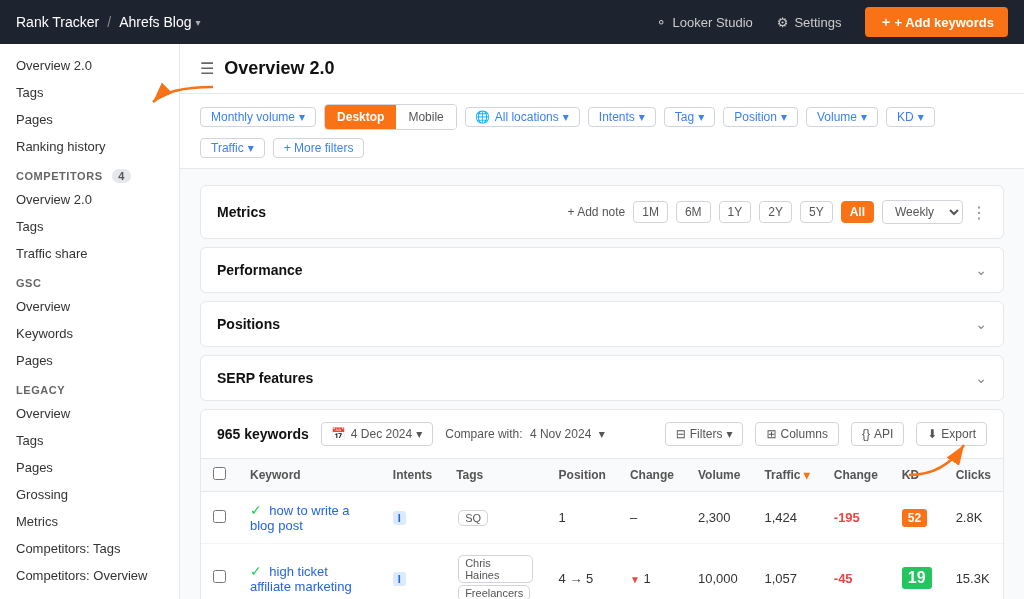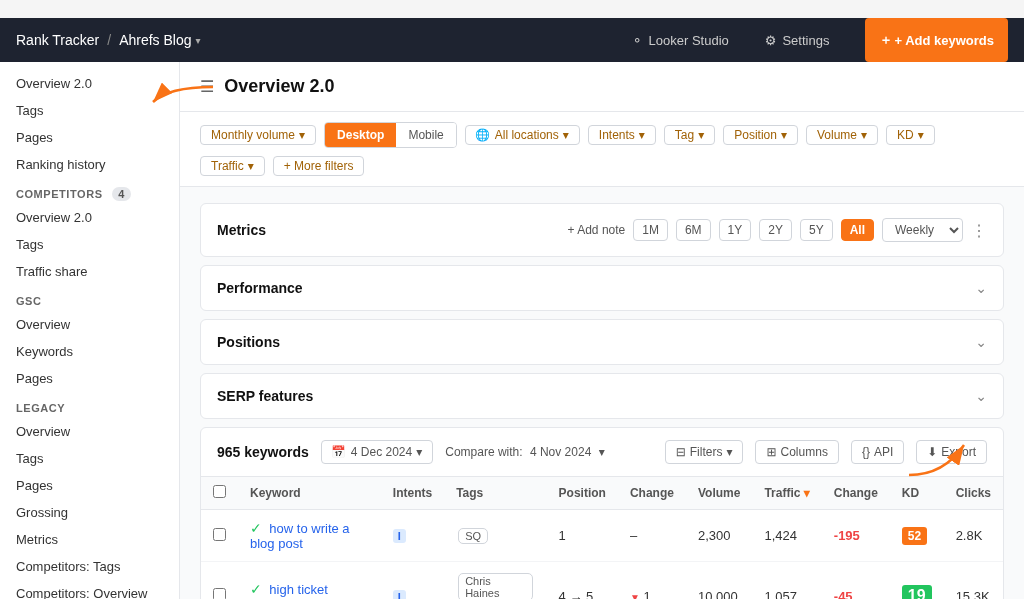--- a/index.html
+++ b/index.html
@@ -4,23 +4,23 @@
   <style>
     * { box-sizing: border-box; margin: 0; padding: 0; }
     body { font-family: -apple-system, BlinkMacSystemFont, 'Segoe UI', sans-serif; font-size: 13px; background: #f5f5f5; color: #333; }
 
     
     .topnav {
       background: #1e2330;
       color: #fff;
       height: 44px;
       display: flex;
+      align-items: center;
       padding: 0 16px;
-      gap: 20px;
-      margin-top: 18px;
+      gap: 8px;
     }
     .topnav-brand { font-size: 14px; font-weight: 500; color: #fff; display: flex; align-items: center; gap: 4px; }
     .topnav-brand .separator { color: #888; margin: 0 4px; }
     .topnav-brand .project { color: #fff; }
     .topnav-brand .chevron { color: #aaa; font-size: 10px; }
     .topnav-spacer { flex: 1; }
     .topnav-action { color: #ccc; font-size: 13px; display: flex; align-items: center; gap: 6px; margin-left: 16px; cursor: pointer; }
     .btn-add-keywords {
       background: #f97316;
       color: #fff;
@@ -107,21 +107,21 @@
       gap: 8px;
       flex-wrap: wrap;
     }
     .filter-btn {
       border: 1px solid #d1d5db;
       background: #fff;
       border-radius: 4px;
       padding: 2px 10px;
       font-size: 12px;
       cursor: pointer;
-      color: #a16207;
+      color: #3b82f6;
       display: flex; align-items: center; gap: 4px;
     }
     .device-group { display: flex; border: 1px solid #d1d5db; border-radius: 4px; overflow: hidden; }
     .device-btn {
       padding: 5px 12px;
       font-size: 12px;
       cursor: pointer;
       background: #fff;
       border: none;
       color: #555;

